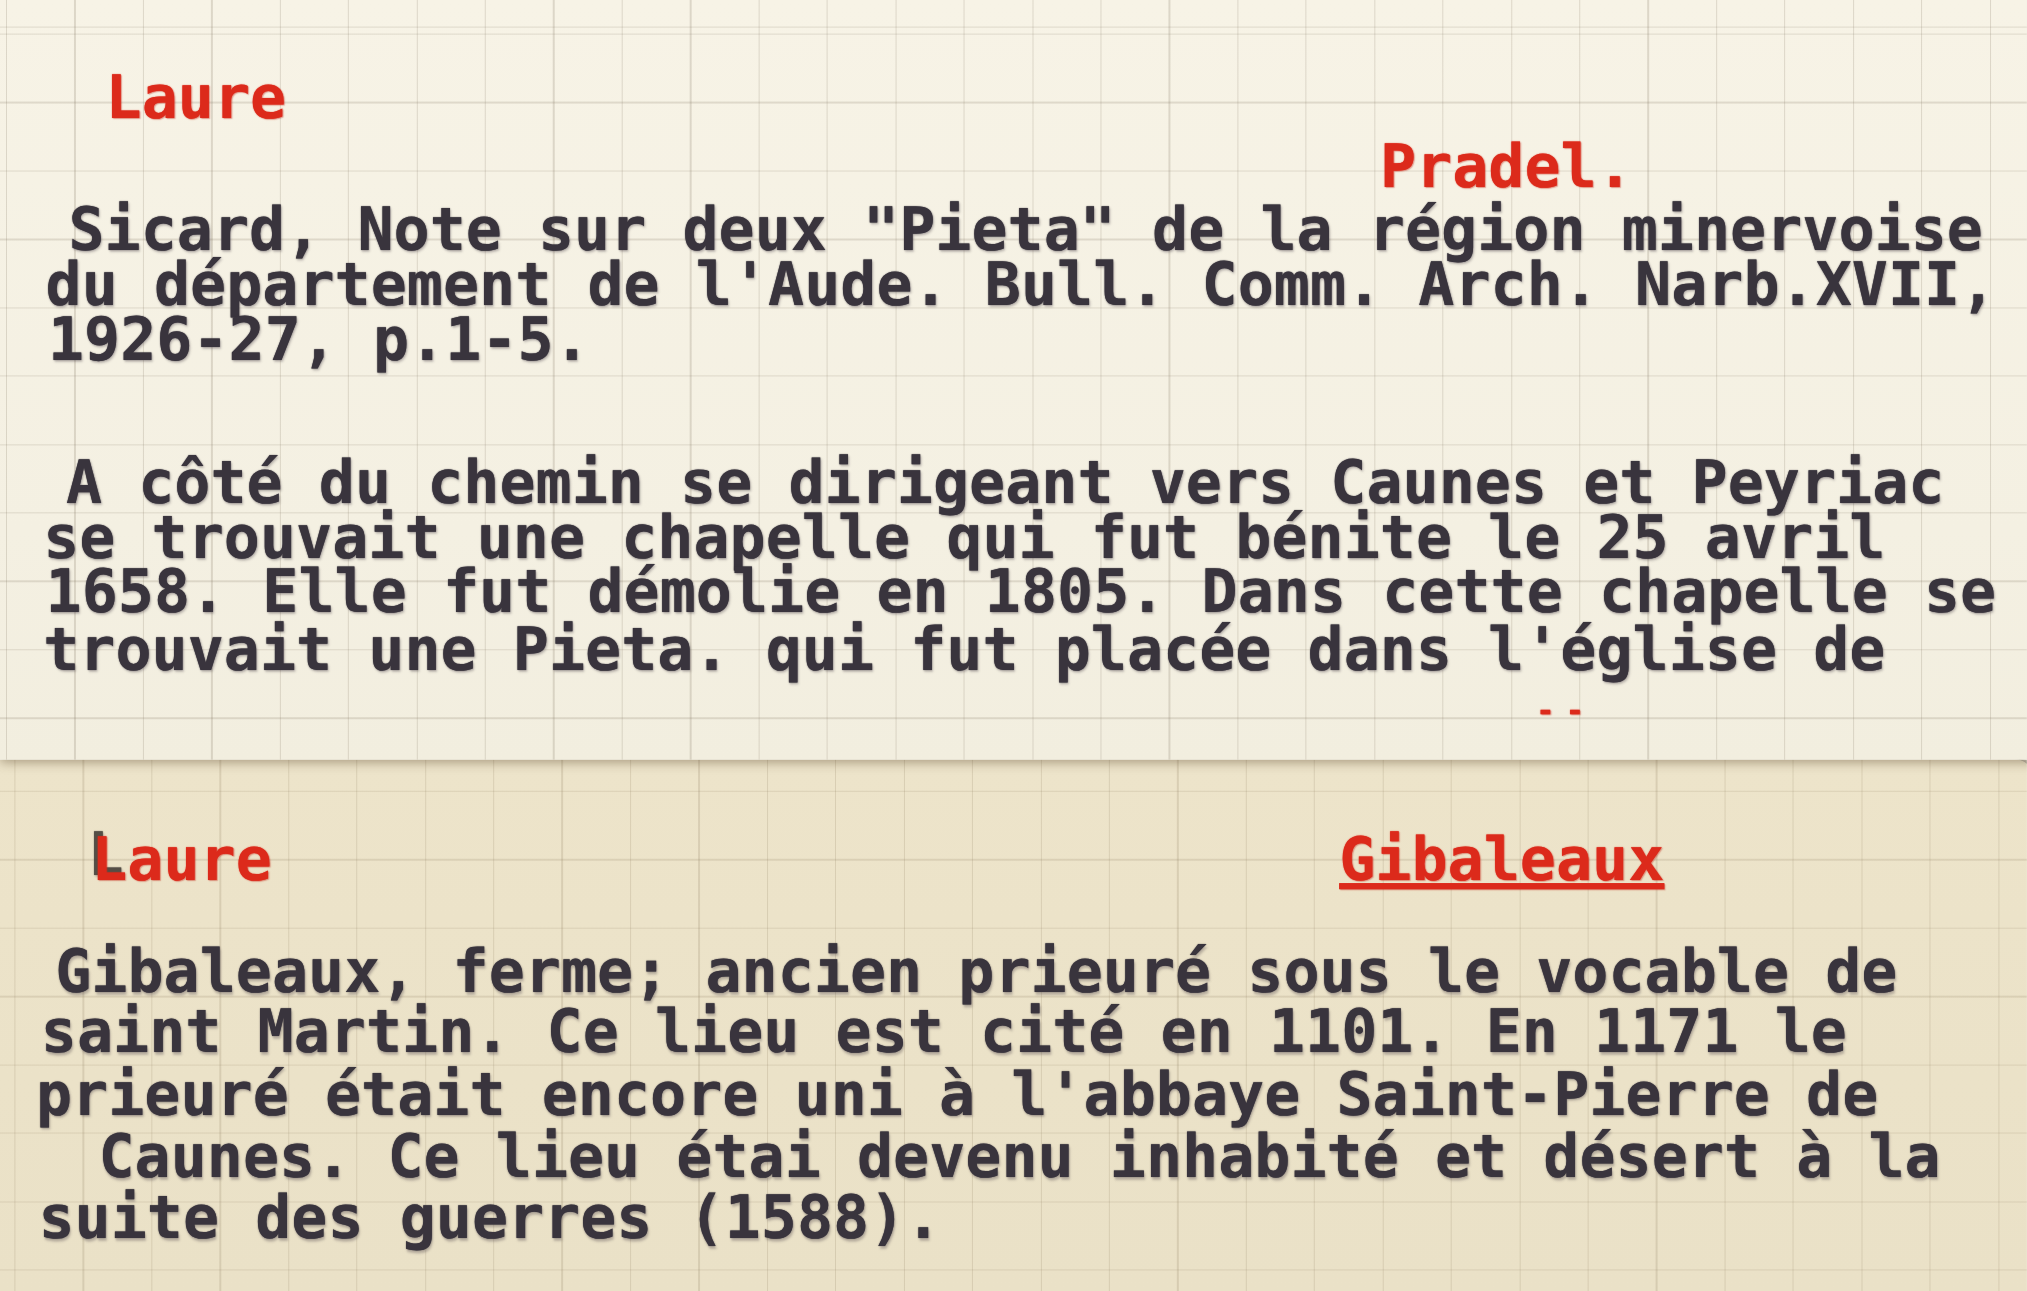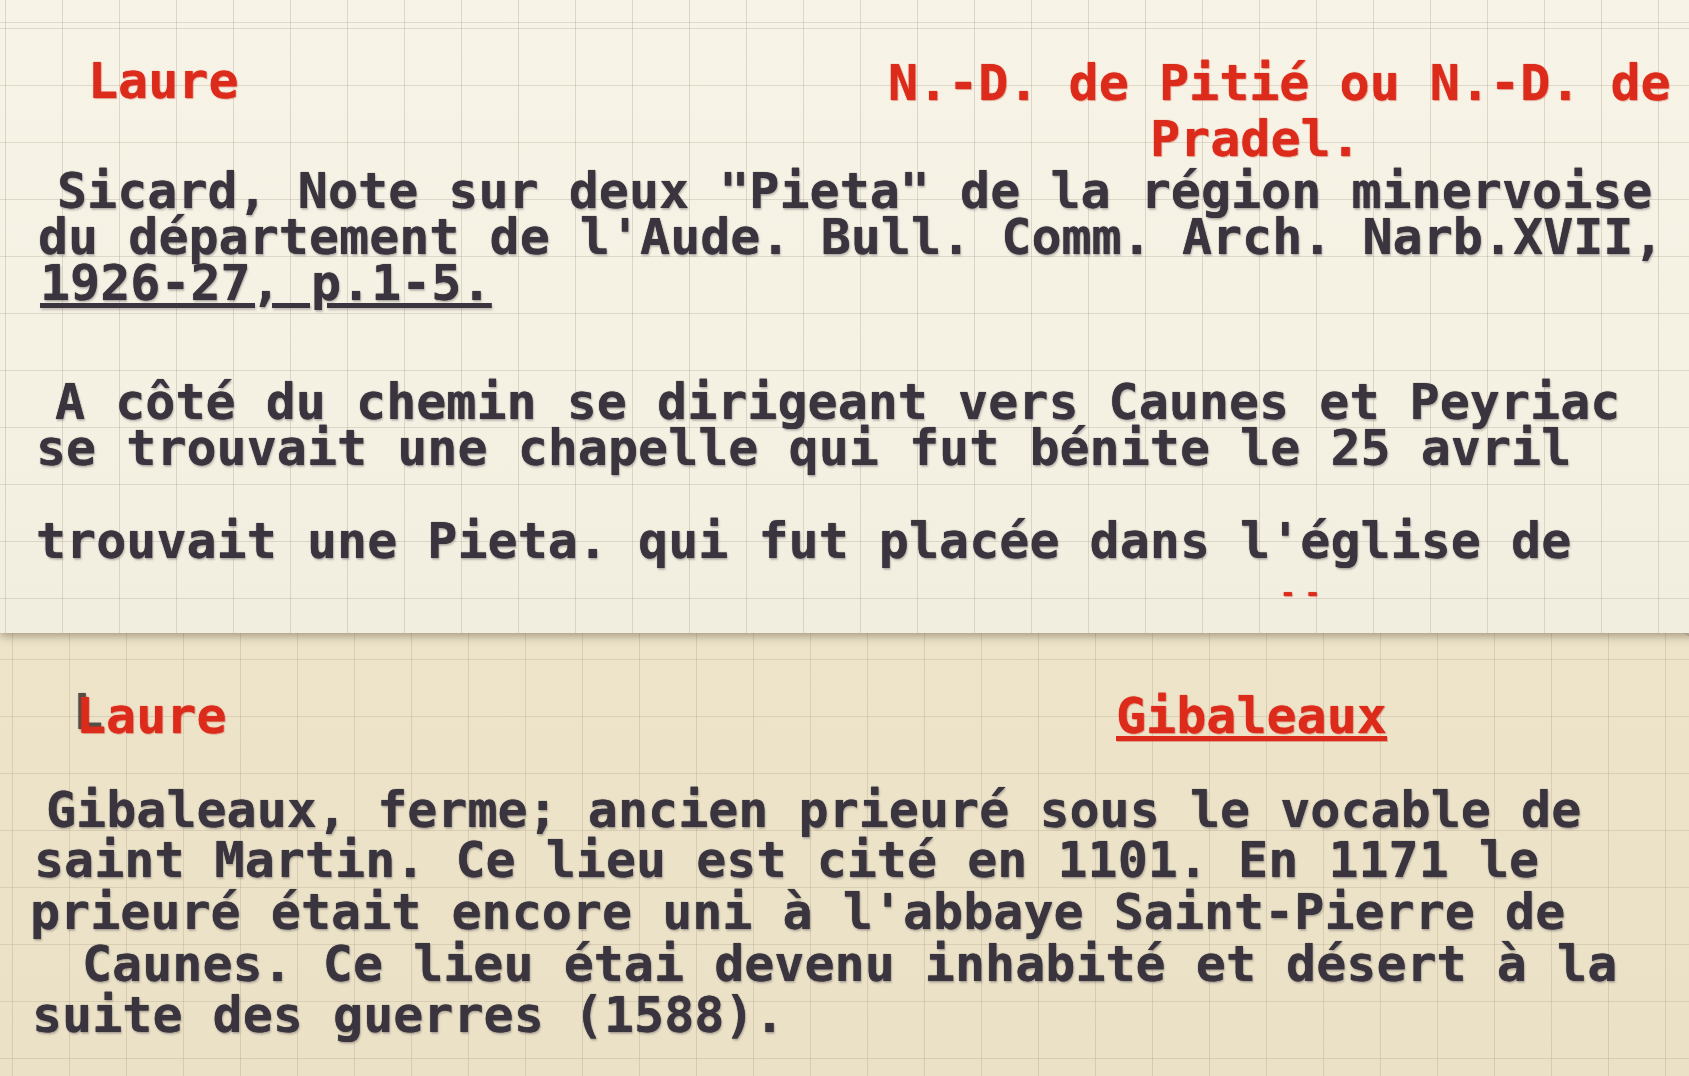--- a/index.html
+++ b/index.html
@@ -48,29 +48,29 @@
   #red-mark{font-size:26px;letter-spacing:9px;font-weight:700;}
   #overstrike-L{color:#3a3530;opacity:.85;}
 </style>
 </head>
 <body>
 
 <div id="stage" style="--ink: #39343d; --red: #dc2a1b;">
 
   <div id="card1" class="card">
     <div class="tw red" style="left:88px;top:56px;">Laure</div>
-    <div class="tw red" style="left:888px;top:58px;">N.-D. de Pitié ou N.-D. de</div>
     <div class="tw red" style="left:1150px;top:114px;">Pradel.</div>
 
     <div class="tw" style="left:57px;top:166px;">Sicard, Note sur deux "Pieta" de la région minervoise</div>
     <div class="tw" style="left:38px;top:212px;">du département de l'Aude. Bull. Comm. Arch. Narb.XVII,</div>
-    <div class="tw" style="left:40px;top:258px;text-decoration:underline;">1926-27, p.1-5.</div>
+    <div class="tw" style="left:40px;top:258px;">1926-27, p.1-5.</div>
 
     <div class="tw" style="left:55px;top:377px;">A côté du chemin se dirigeant vers Caunes et Peyriac</div>
     <div class="tw" style="left:36px;top:423px;">se trouvait une chapelle qui fut bénite le 25 avril</div>
+    <div class="tw" style="left:38px;top:468px;">1658. Elle fut démolie en 1805. Dans cette chapelle se</div>
     <div class="tw" style="left:36px;top:516px;">trouvait une Pieta. qui fut placée dans l'église de</div>
 
     <div id="red-mark" class="tw red" style="left:1280px;top:580px;">--</div>
   </div>
 
   <div id="card2" class="card">
     <div id="overstrike-L" class="tw" style="left:73px;top:54px;">L</div>
     <div class="tw red" style="left:76px;top:58px;">Laure</div>
     <div class="tw red" style="left:1116px;top:58px;text-decoration:underline;">Gibaleaux</div>
 

